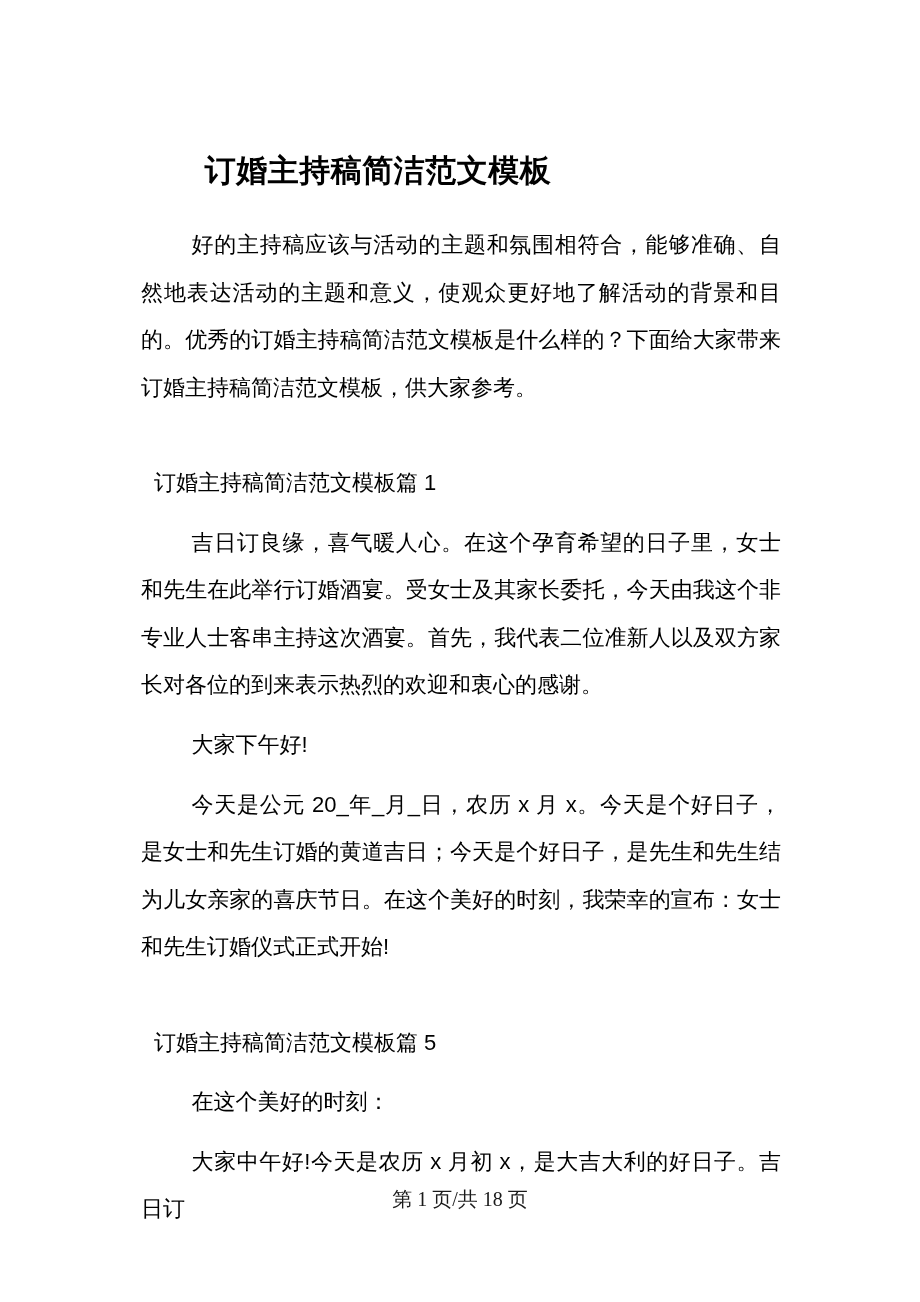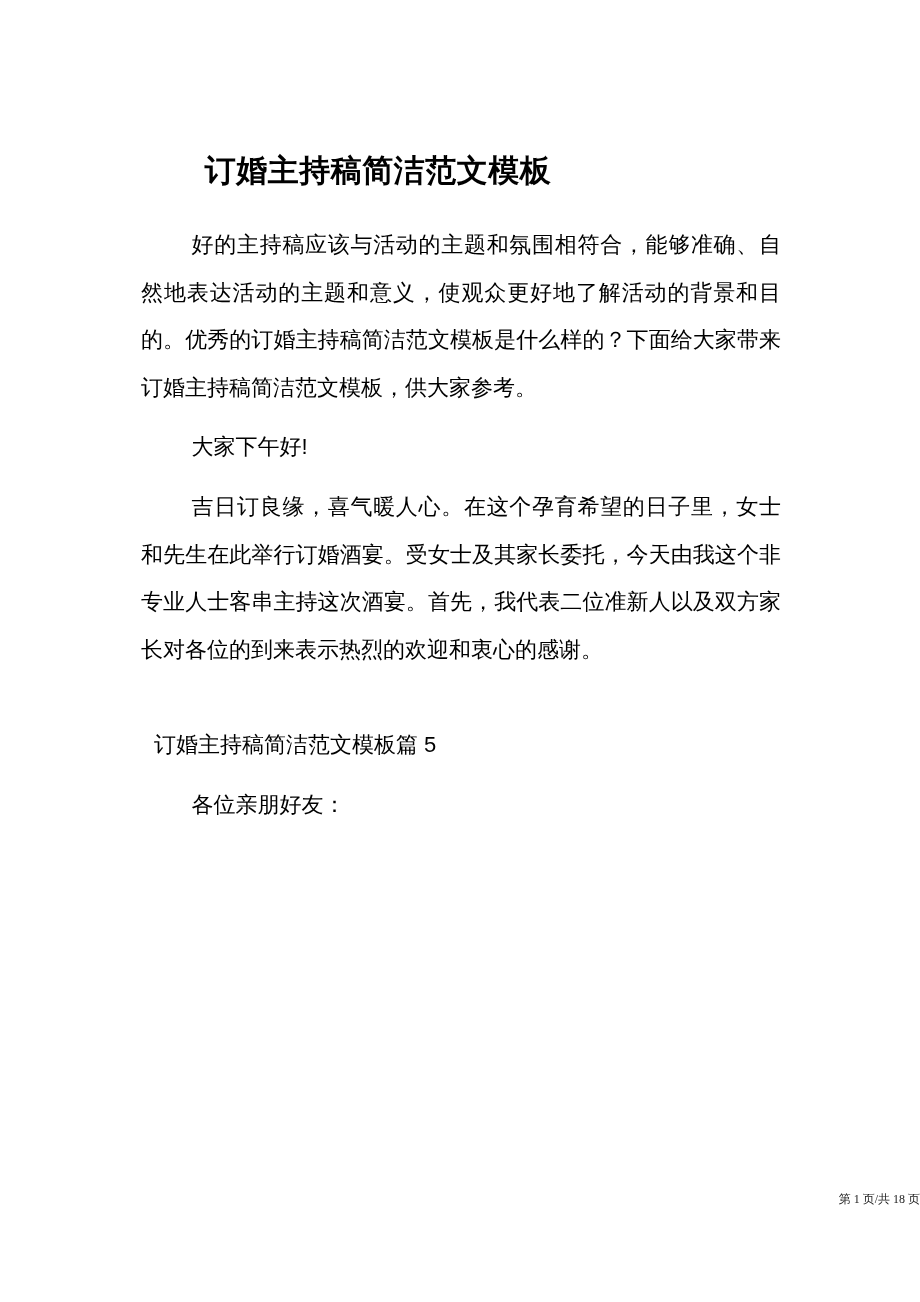--- a/index.html
+++ b/index.html
@@ -46,49 +46,52 @@
   .section-heading {
     margin-top: 47.6px !important;
     padding-left: 13px !important;
     text-indent: 0;
   }
   .page-footer {
     position: absolute;
     top: 1188px;
     left: 0;
     width: 920px;
-    text-align: right;
+    text-align: center;
     font-family: "Liberation Serif", serif;
-    font-size: 12px;
+    font-size: 20px;
     line-height: 22px;
     color: #1a1a1a;
   }
 </style>
 </head>
 <body>
 
 <div class="page">
 
   <h1 class="doc-title">订婚主持稿简洁范文模板</h1>
 
   <div class="doc-body">
 
     <p class="para-indent">好的主持稿应该与活动的主题和氛围相符合，能够准确、自然地表达活动的主题和意义，使观众更好地了解活动的背景和目的。优秀的订婚主持稿简洁范文模板是什么样的？下面给大家带来订婚主持稿简洁范文模板，供大家参考。</p>
 
+    <p class="section-heading">订婚主持稿简洁范文模板篇 1</p>
 
+
+    <p class="para-indent">吉日订良缘，喜气暖人心。在这个孕育希望的日子里，女士和先生在此举行订婚酒宴。受女士及其家长委托，今天由我这个非专业人士客串主持这次酒宴。首先，我代表二位准新人以及双方家长对各位的到来表示热烈的欢迎和衷心的感谢。</p>
 
     <p class="para-indent">大家下午好!</p>
 
-    <p class="para-indent">吉日订良缘，喜气暖人心。在这个孕育希望的日子里，女士和先生在此举行订婚酒宴。受女士及其家长委托，今天由我这个非专业人士客串主持这次酒宴。首先，我代表二位准新人以及双方家长对各位的到来表示热烈的欢迎和衷心的感谢。</p>
-
+    <p class="para-indent">今天是公元 20_年_月_日，农历 x 月 x。今天是个好日子，是女士和先生订婚的黄道吉日；今天是个好日子，是先生和先生结为儿女亲家的喜庆节日。在这个美好的时刻，我荣幸的宣布：女士和先生订婚仪式正式开始!</p>
 
     <p class="section-heading">订婚主持稿简洁范文模板篇 5</p>
 
-    <p class="para-indent">各位亲朋好友：</p>
+    <p class="para-indent">在这个美好的时刻：</p>
 
+    <p class="para-indent">大家中午好!今天是农历 x 月初 x，是大吉大利的好日子。吉日订</p>
 
   </div>
 
   <div class="page-footer">
     <span>第 1 页/共 18 页</span>
   </div>
 
 </div>
 
 </body></html>

